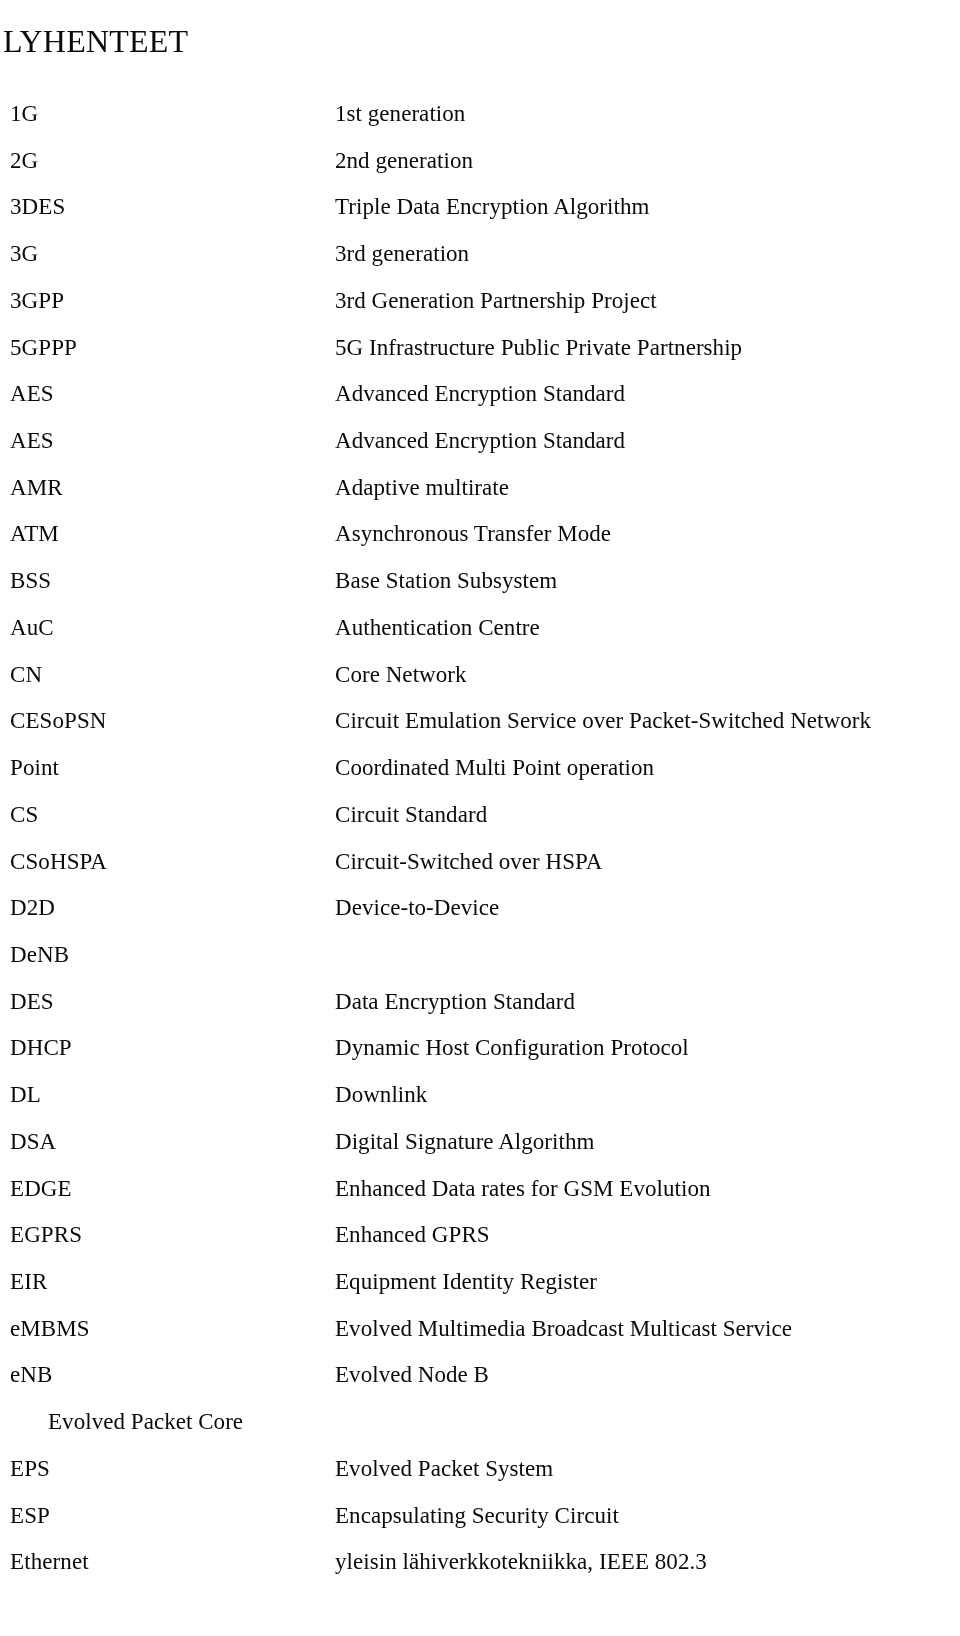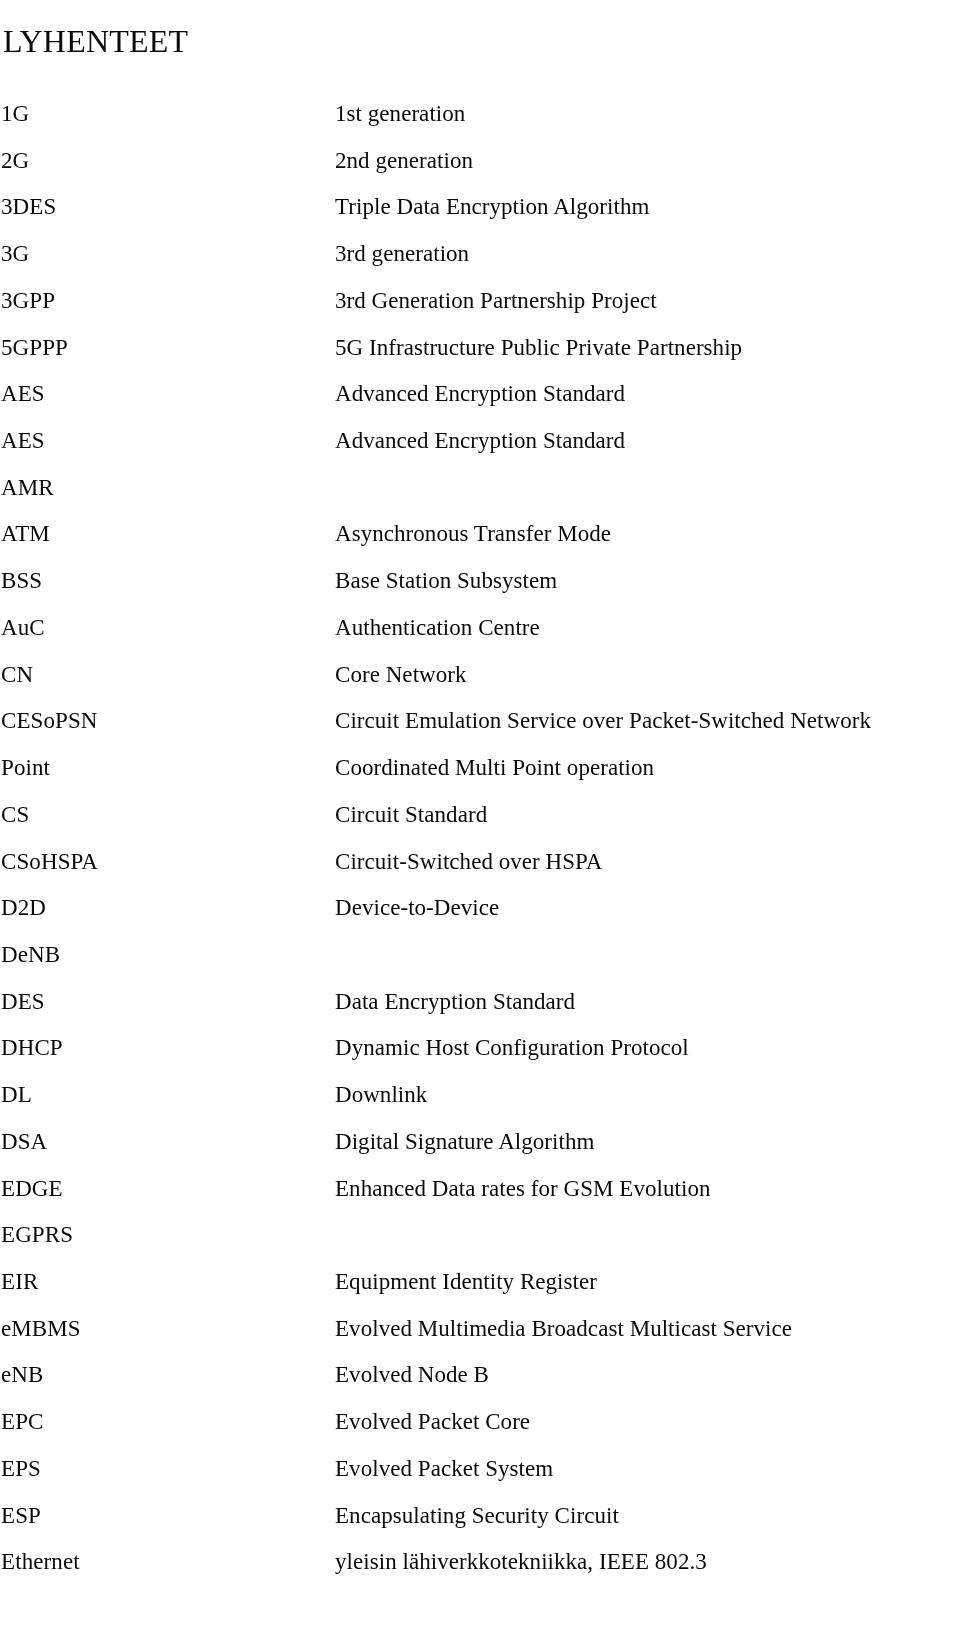--- a/index.html
+++ b/index.html
@@ -47,21 +47,21 @@
     display: flex;
     align-items: baseline;
     height: 46.72px;
     line-height: 46.72px;
     white-space: nowrap;
   }
 
   .abbrev-term {
     flex: 0 0 287px;
     width: 287px;
-    padding-left: 1px;
+    padding-left: 10px;
     box-sizing: border-box;
     font-size: 23px;
     line-height: 46.72px;
     letter-spacing: 0.1px;
   }
 
   .abbrev-definition {
     flex: 1 1 auto;
     font-size: 23px;
     line-height: 46.72px;
@@ -104,20 +104,21 @@
       <div class="abbrev-row">
         <div class="abbrev-term">AES</div>
         <div class="abbrev-definition">Advanced Encryption Standard</div>
       </div>
       <div class="abbrev-row">
         <div class="abbrev-term">AES</div>
         <div class="abbrev-definition">Advanced Encryption Standard</div>
       </div>
       <div class="abbrev-row">
         <div class="abbrev-term">AMR</div>
+        <div class="abbrev-definition">Adaptive multirate</div>
       </div>
       <div class="abbrev-row">
         <div class="abbrev-term">ATM</div>
         <div class="abbrev-definition">Asynchronous Transfer Mode</div>
       </div>
       <div class="abbrev-row">
         <div class="abbrev-term">BSS</div>
         <div class="abbrev-definition">Base Station Subsystem</div>
       </div>
       <div class="abbrev-row">
@@ -166,35 +167,35 @@
       <div class="abbrev-row">
         <div class="abbrev-term">DSA</div>
         <div class="abbrev-definition">Digital Signature Algorithm</div>
       </div>
       <div class="abbrev-row">
         <div class="abbrev-term">EDGE</div>
         <div class="abbrev-definition">Enhanced Data rates for GSM Evolution</div>
       </div>
       <div class="abbrev-row">
         <div class="abbrev-term">EGPRS</div>
+        <div class="abbrev-definition">Enhanced GPRS</div>
       </div>
       <div class="abbrev-row">
         <div class="abbrev-term">EIR</div>
         <div class="abbrev-definition">Equipment Identity Register</div>
       </div>
       <div class="abbrev-row">
         <div class="abbrev-term">eMBMS</div>
         <div class="abbrev-definition">Evolved Multimedia Broadcast Multicast Service</div>
       </div>
       <div class="abbrev-row">
         <div class="abbrev-term">eNB</div>
         <div class="abbrev-definition">Evolved Node B</div>
       </div>
       <div class="abbrev-row">
-        <div class="abbrev-term">EPC</div>
         <div class="abbrev-definition">Evolved Packet Core</div>
       </div>
       <div class="abbrev-row">
         <div class="abbrev-term">EPS</div>
         <div class="abbrev-definition">Evolved Packet System</div>
       </div>
       <div class="abbrev-row">
         <div class="abbrev-term">ESP</div>
         <div class="abbrev-definition">Encapsulating Security Circuit</div>
       </div>

